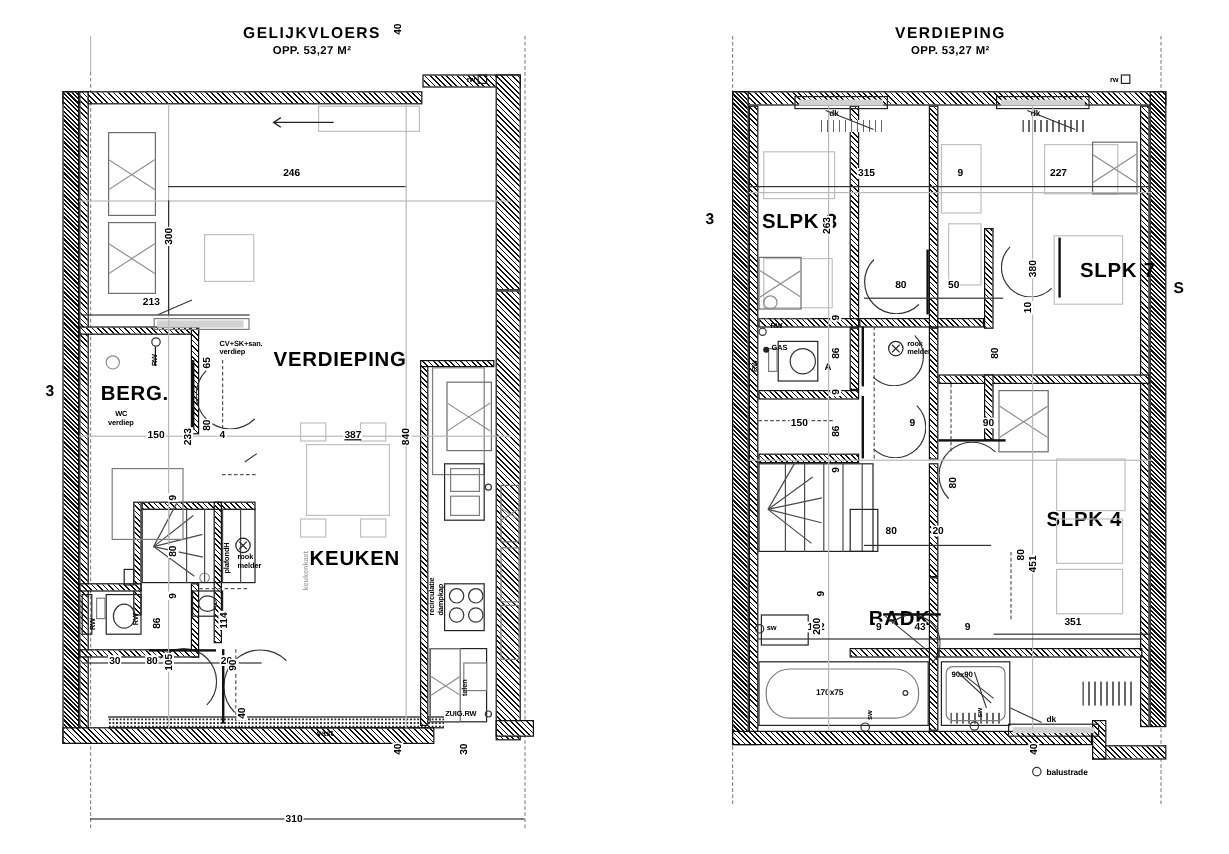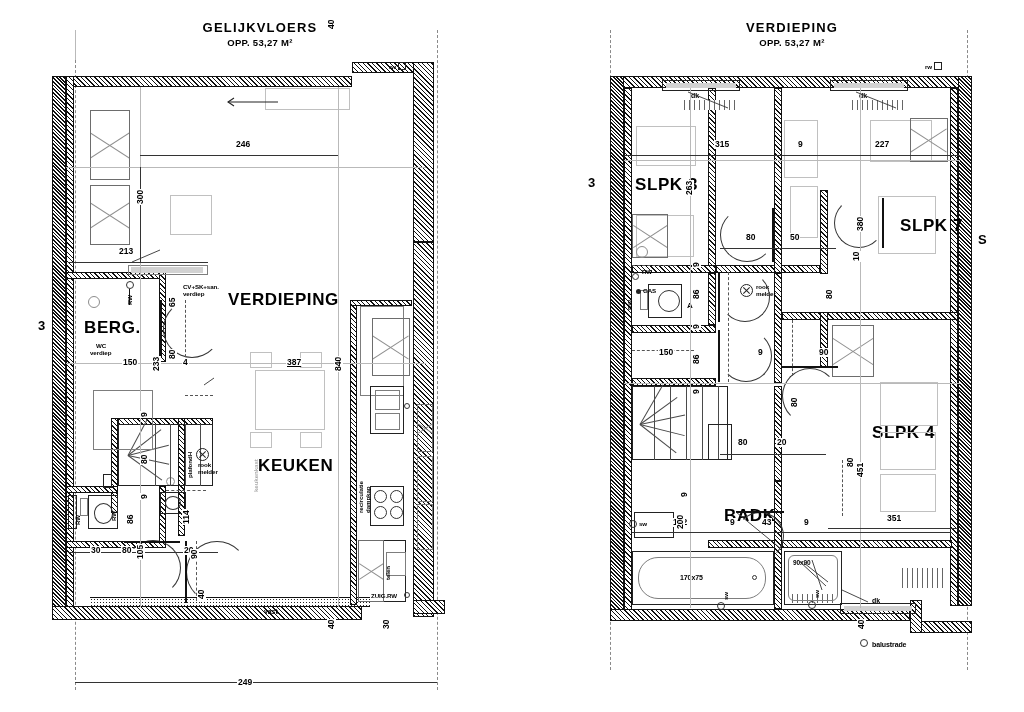--- a/index.html
+++ b/index.html
@@ -252,21 +252,21 @@
 
   <div class="dimline" style="left:68px;top:552px;width:150px;"></div>
   <div class="dim" style="left:90px;top:546px;">30</div>
   <div class="dim" style="left:121px;top:546px;">80</div>
   <div class="dim" style="left:183px;top:546px;">20</div>
   <div class="dim v" style="left:136px;top:560px;">105</div>
   <div class="dim v" style="left:190px;top:560px;">90</div>
   <div class="dim v" style="left:197px;top:600px;">40</div>
 
   <div class="dimline" style="left:75px;top:682px;width:362px;"></div>
-  <div class="dim" style="left:237px;top:678px;">249</div>
+  <div class="dim" style="left:237px;top:678px;">310</div>
   <div class="dim v" style="left:327px;top:30px;">40</div>
   <div class="dim v" style="left:327px;top:630px;">40</div>
   <div class="dim v" style="left:382px;top:630px;">30</div>
 
   <svg class="ov">
     <g stroke="#222" stroke-width="1.1" fill="none">
       <line x1="228" y1="102" x2="278" y2="102"></line>
       <polyline points="234,98 228,102 234,106" fill="none"></polyline>
     </g>
     <g stroke="#333" stroke-width=".9" fill="none">

